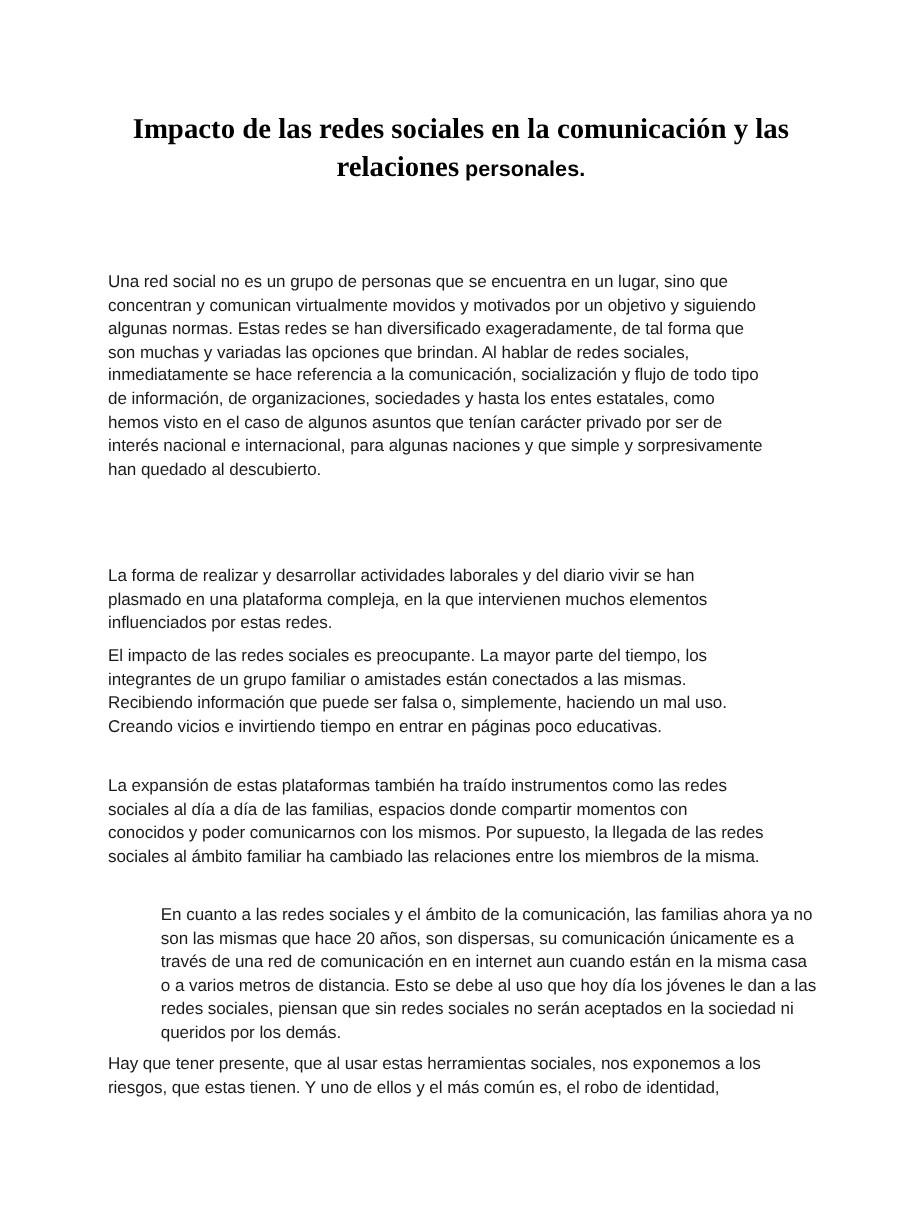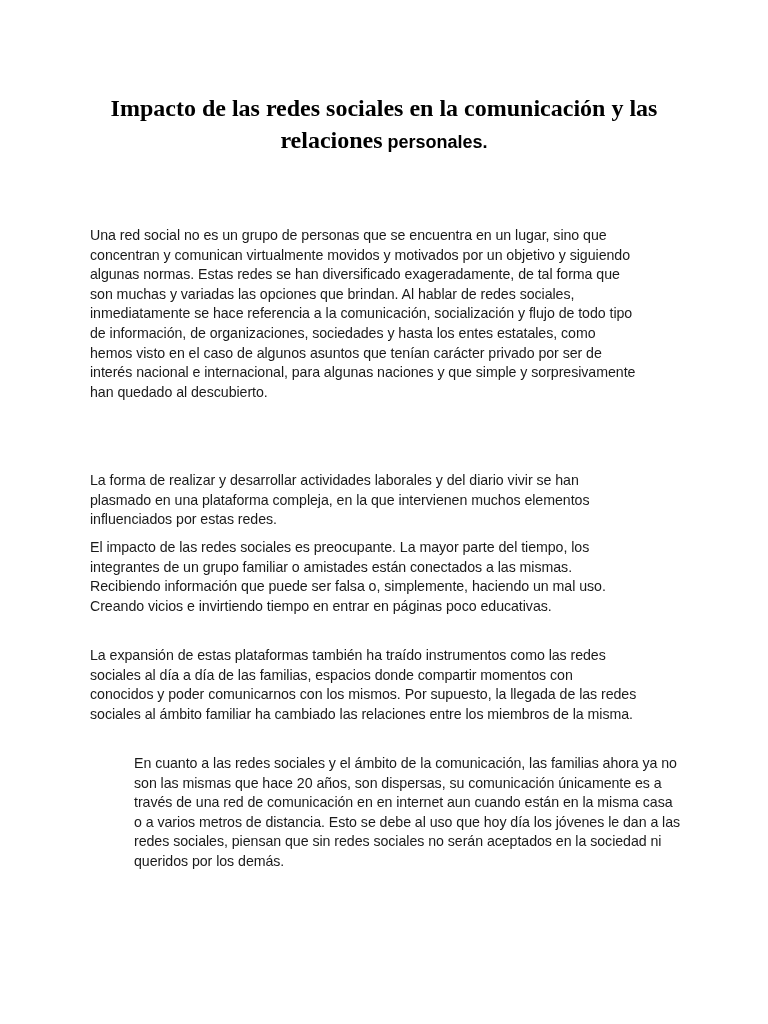--- a/index.html
+++ b/index.html
@@ -77,13 +77,15 @@
   <p class="para" style="top:538px;"> El impacto de las redes sociales es preocupante. La mayor parte del tiempo, los
 integrantes de un grupo familiar o amistades  están conectados a las mismas.
 Recibiendo información que puede ser falsa o, simplemente, haciendo un mal uso.
 Creando vicios e invirtiendo tiempo en entrar en páginas poco educativas.</p>
   <p class="para" style="top:754px;margin-left:44px;">En cuanto a las redes sociales y el ámbito de la comunicación, las familias ahora ya no
 son las mismas que hace 20 años, son dispersas, su comunicación únicamente es a
 través de una red de comunicación en en internet aun cuando están en la misma casa
 o a varios metros de distancia. Esto se debe al uso que hoy día los jóvenes le dan a las
 redes sociales, piensan que sin redes sociales no serán aceptados en la sociedad ni
 queridos por los demás.</p>
+  <p class="para" style="top:878px;">Hay que tener presente, que al usar estas herramientas sociales, nos exponemos a los
+riesgos, que estas tienen. Y uno de ellos y el más común es, el robo de identidad,</p>
 </div>
 
 </body></html>

